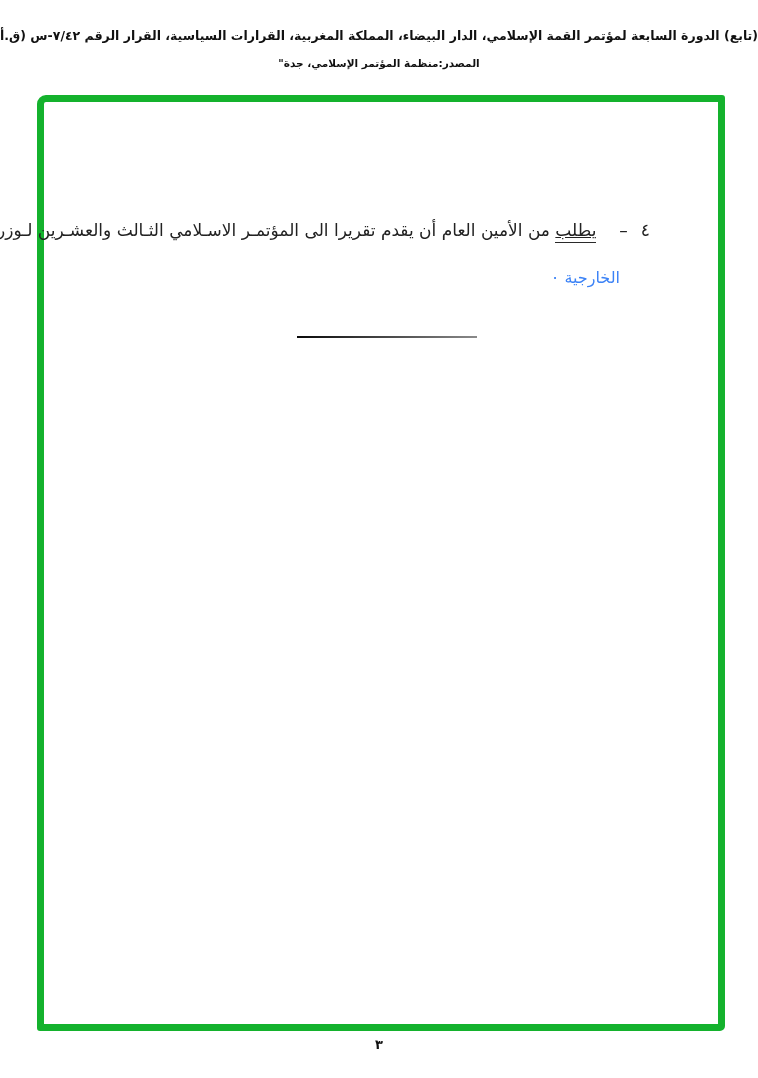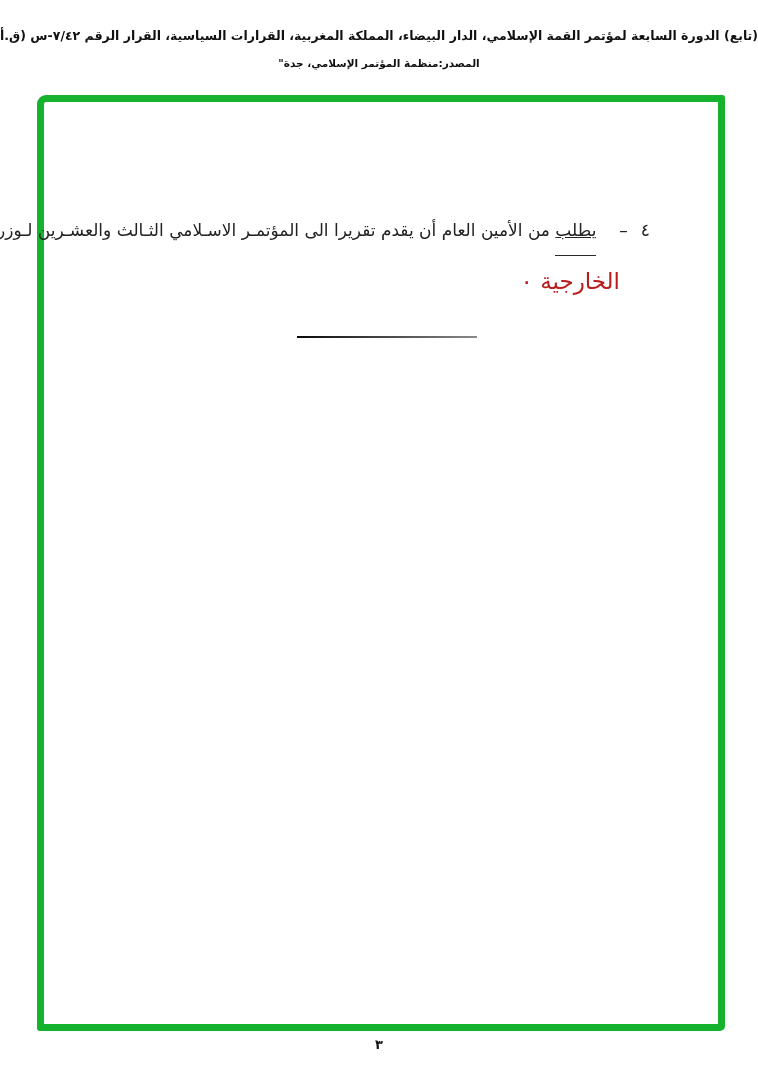--- a/index.html
+++ b/index.html
@@ -39,28 +39,28 @@
   .clause-line1{
     position:absolute;top:118px;right:68px;
     font-size:17px;
     white-space:nowrap;
     color:#222;
   }
   .clause-line1 .num{display:inline-block;}
   .clause-line1 .dash{display:inline-block;margin-right:13px;margin-left:23px;}
   .clause-line1 .verb{
     border-bottom:1.3px solid #2a2a2a;
-    padding-bottom:15px;
+    padding-bottom:2px;
     text-decoration:underline;
   }
   .clause-line2{
     position:absolute;top:166px;right:98px;
-    font-size:23px;
+    font-size:16px;
     white-space:nowrap;
-    color:#b91c1c;
+    color:#3b82f6;
   }
   .separator{
     position:absolute;top:234px;left:253px;
     width:180px;height:2px;
     background:linear-gradient(to right,#0a0a0a,#555 60%,#8a8a8a);
   }
   .page-number{
     position:absolute;top:1037px;left:0;right:0;
     text-align:center;
     font-size:13px;font-weight:bold;

